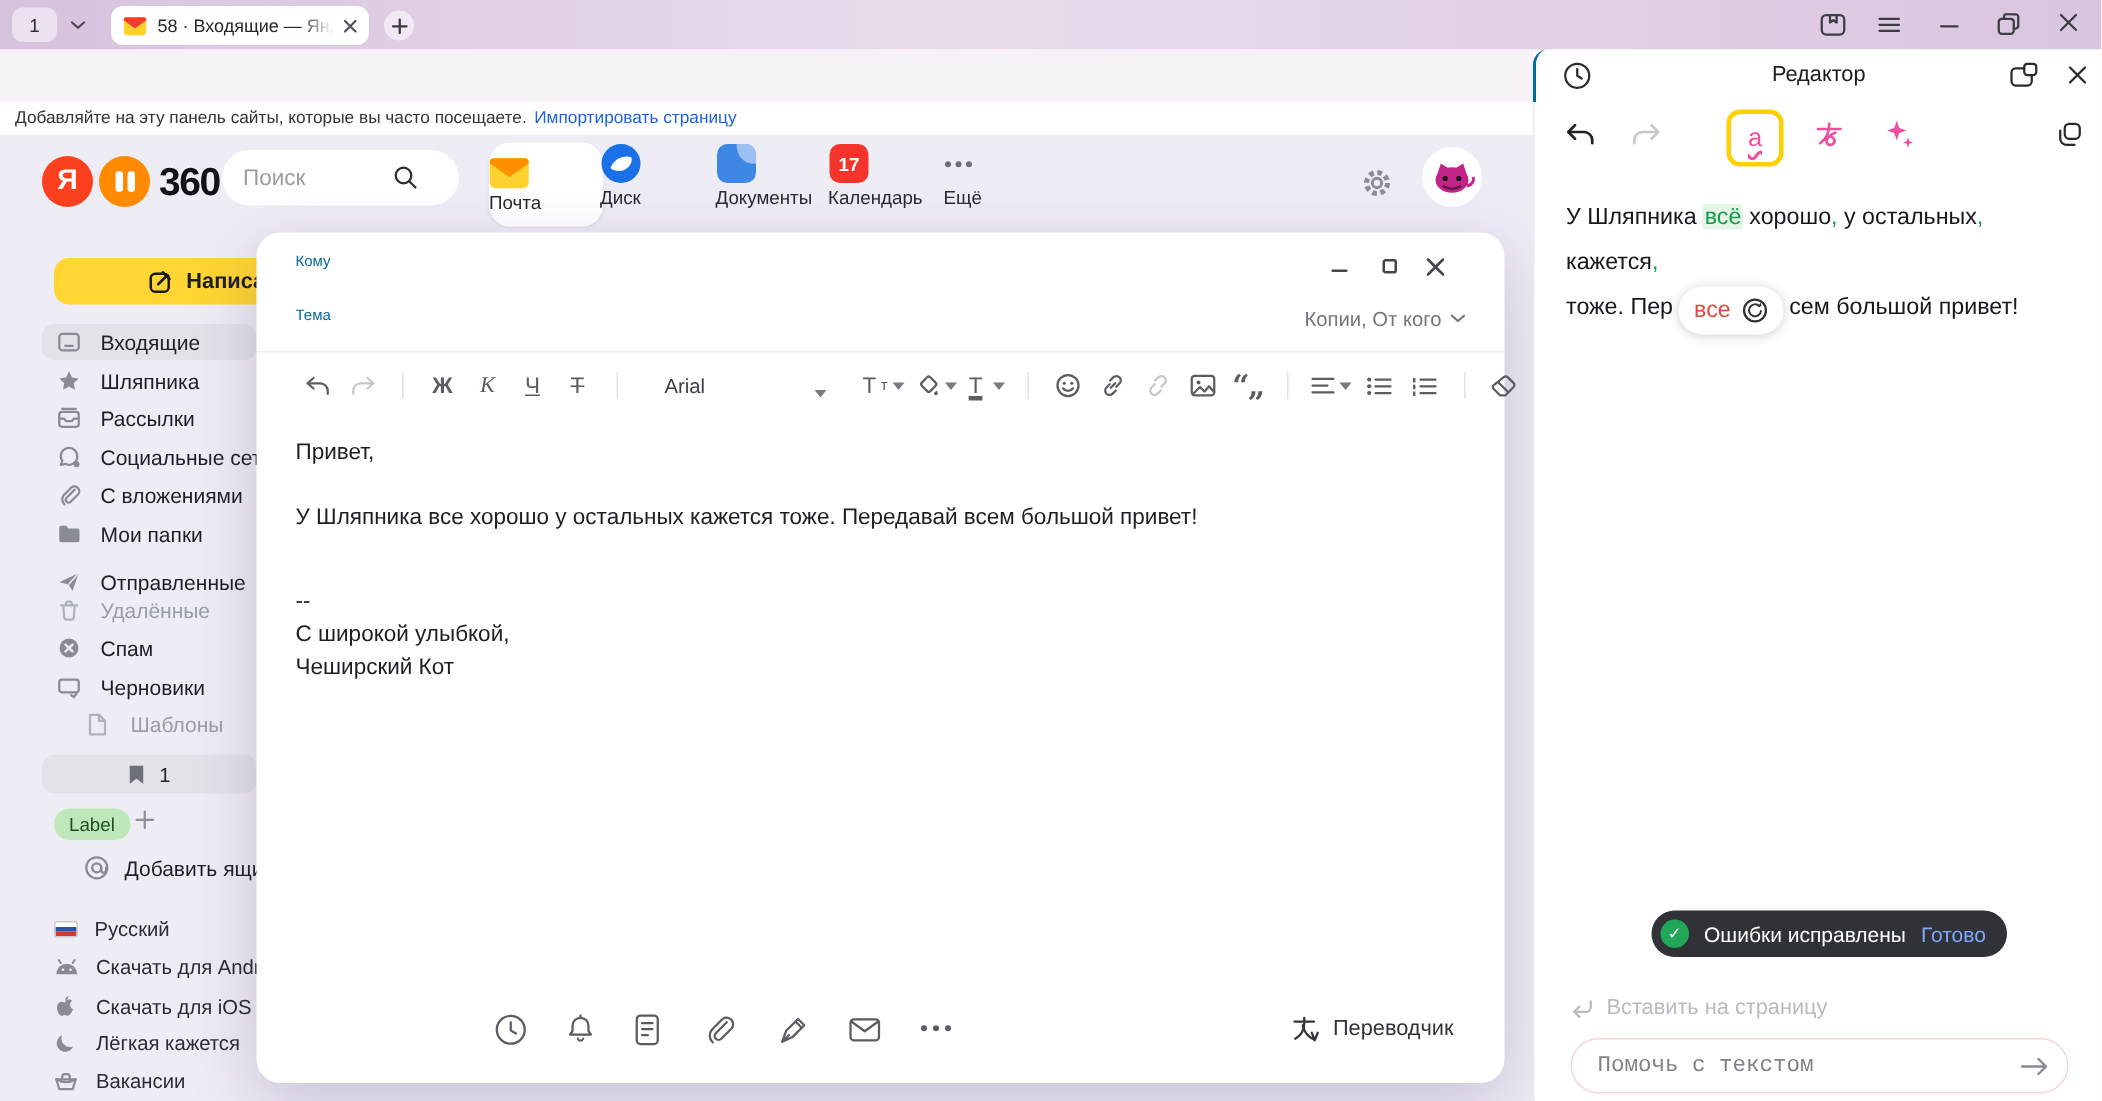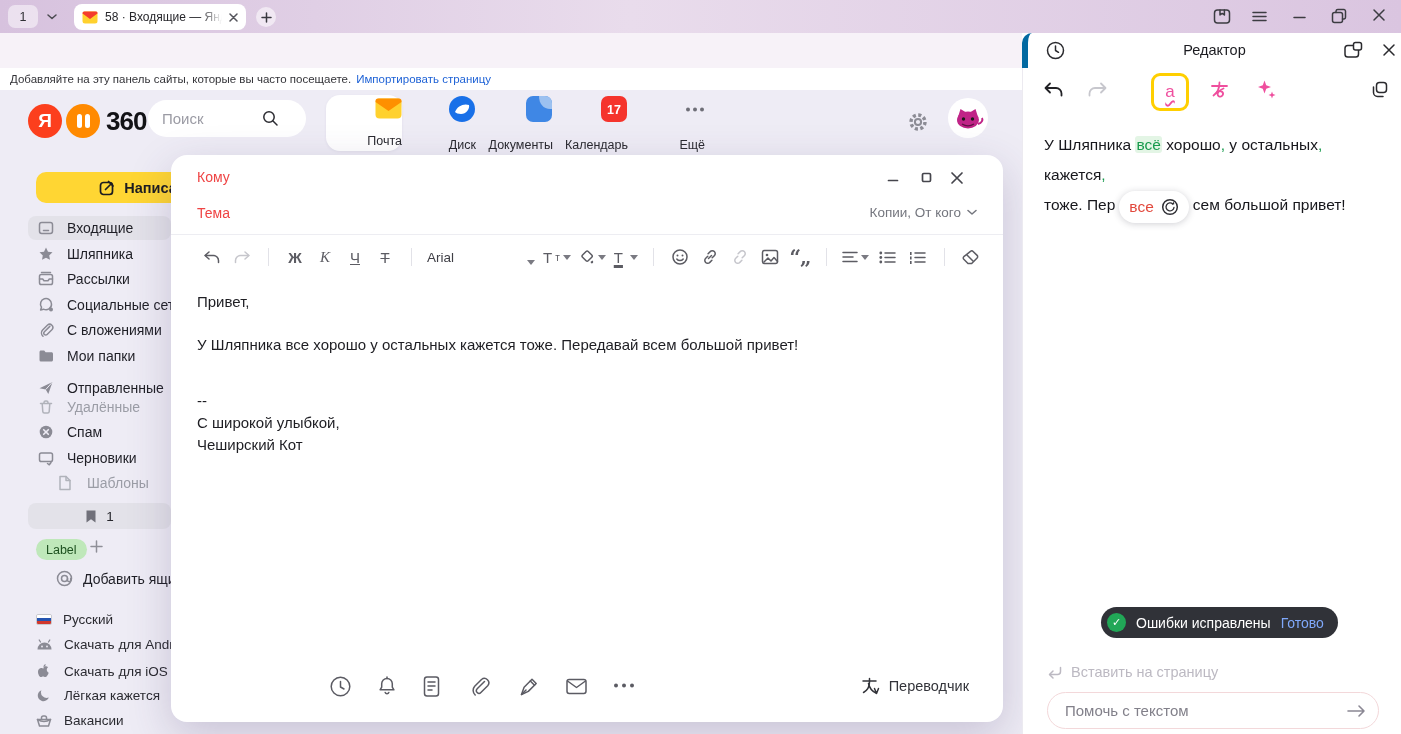--- a/index.html
+++ b/index.html
@@ -31,73 +31,73 @@
 
 .page{left:0;top:90px;width:1022px;height:644px;background:#eeecf5}
 .logo360{left:28px;top:14px;display:flex;align-items:center;gap:4px}
 .logoY{width:34px;height:34px;border-radius:50%;background:#fc3f1d;color:#fff;font-weight:bold;font-size:19px;display:flex;align-items:center;justify-content:center}
 .logoO{width:34px;height:34px;border-radius:50%;background:#ff8a00;display:flex;align-items:center;justify-content:center;gap:3px}
 .logoO i{display:block;width:5px;height:14px;background:#fff;border-radius:3px}
 .logo360 b{font-size:26px;color:#121216;letter-spacing:-1px;margin-left:2px}
 .search{left:148px;top:10px;width:158px;height:37px;background:#fff;border-radius:19px;display:flex;align-items:center;padding:0 14px}
 .search input{border:0;outline:0;width:100px;font-size:15px;font-family:inherit;color:#30303a;background:transparent}
 .search input::placeholder{color:#9b9ba4}
-.app{top:5px;width:76px;display:flex;flex-direction:column;align-items:flex-end;gap:15px;font-size:12.5px;color:#2a2a30}
+.app{top:5px;width:76px;display:flex;flex-direction:column;align-items:flex-start;gap:2px;font-size:12.5px;color:#2a2a30}
 .appmail{background:#fff;border-radius:14px;height:56px;justify-content:center;box-shadow:0 1px 3px rgba(80,60,110,.08)}
 .gear{left:906px;top:20px;color:#8c8c95}
 .avatar{left:948px;top:8px;width:40px;height:40px;border-radius:50%;background:#fff;display:flex;align-items:center;justify-content:center;overflow:hidden}
 
 .composebtn{left:36px;top:82px;width:220px;height:31px;border-radius:10px;background:#ffd633;display:flex;align-items:center;justify-content:center;gap:9px;font-size:14.5px;font-weight:bold;color:#1d1d21}
 .srow{left:28px;width:143px;height:24px;display:flex;align-items:center;gap:12px;padding-left:10px;white-space:nowrap;font-size:14px;color:#1f1f26}
 .srow .fico{width:17px;color:#8b8b95;flex:0 0 17px}
 .srow.sel{background:#e3e2e9;border-radius:8px}
 .srow.mut{color:#9b9da6}
 .srow.mut .fico{color:#b0b2ba}
 .bkpill{left:28px;top:413px;width:143px;height:26px;border-radius:8px;background:#e3e2e9;display:flex;align-items:center;justify-content:center;gap:9px;font-size:13.5px;color:#26262c}
 .labeltag{left:36px;top:449px;height:21px;padding:0 10px;border-radius:11px;background:#bfe8ba;color:#1d501f;font-size:12.5px;display:flex;align-items:center}
 .plus{left:90px;top:450px;color:#8f8f98}
 .addbox{left:56px;top:480px;display:flex;align-items:center;gap:10px;font-size:14px;color:#1f1f26;white-space:nowrap}
 .frow{left:36px;display:flex;align-items:center;gap:11px;font-size:13.5px;color:#2b2b31;white-space:nowrap}
 .frow .fico{width:17px;color:#8b8b95}
 .flag{width:16px;height:11px;border-radius:2px;overflow:hidden;border:1px solid #c9c9cf}
 .flag i{display:block;height:33.4%}
 
 .compose{left:171px;top:65px;width:832px;height:567px;background:#fff;border-radius:16px;box-shadow:0 14px 44px rgba(70,50,105,.22)}
-.ph{color:#ef4444;font-size:14px}
+.ph{color:#0369a1;font-size:10px}
 .wctl{top:16px;color:#45454c}
 .ccfrom{right:26px;top:50px;display:flex;align-items:center;gap:6px;font-size:13.5px;color:#74767e}
 .divline{left:0;top:79px;width:832px;height:1px;background:#ededf2}
 .tb{top:91px;display:flex;align-items:center;color:#5c5c63}
 .tb .sep{width:1px;height:18px;background:#e2e2e8;margin:0 11px}
 .tbtn{display:flex;align-items:center;justify-content:center;min-width:22px;height:22px;margin:0 4px;gap:3px}
 .bold{font-weight:bold;font-size:15px}
 .ital{font-style:italic;font-size:15px;font-family:"Liberation Serif",serif}
 .unl{text-decoration:underline;font-size:15px}
 .strk{text-decoration:line-through;font-size:15px}
-.fontsel{display:flex;align-items:flex-end;width:108px;justify-content:space-between;font-size:13.5px;color:#3f3f46;margin:0 4px}
+.fontsel{display:flex;align-items:flex-end;width:108px;justify-content:space-between;font-size:13.5px;color:#3f3f46;margin:0 20px}
 .body15{font-size:15px;color:#1e1e23;line-height:21px}
 .sendbtn{left:26px;top:512px;width:112px;height:38px;border-radius:10px;background:#fbe056;border:0;font-family:inherit;font-size:15px;font-weight:600;color:#1c1c20;display:flex;align-items:center;justify-content:center;cursor:pointer}
 .cbot{top:520px;color:#5b5b63}
 .transl{right:34px;top:521px;display:flex;align-items:center;gap:9px;font-size:14.5px;color:#33343a}
 
-.panelhead{left:1022px;top:33px;width:379px;height:35px;background:#fff;border-radius:10px 0 0 0;border-left:6px solid #0369a1}
+.panelhead{left:1022px;top:33px;width:379px;height:35px;background:#fff;border-radius:10px 0 0 0;border-left:2px solid #0369a1}
 .panel{left:1022px;top:68px;width:379px;height:666px;background:#fff;border-left:1px solid #eceaf0}
 .ptitle{position:absolute;left:0;right:0;top:9px;text-align:center;font-size:14.5px;color:#1b1b20}
 .spellbox{left:128px;top:5px;width:38px;height:38px;border:3px solid #ffcf00;border-radius:9px;background:#fff;display:flex;align-items:center;justify-content:center}
 .spellA{color:#ef4f9e;font-size:17px;text-decoration:underline wavy;text-underline-offset:3px;text-decoration-thickness:1.5px}
 .ptext{left:21px;top:62px;width:338px;font-size:15.5px;line-height:30px;color:#17171c}
 .added{color:#179a4c;background:#e3f5e5;border-radius:3px;padding:0 1px}
 .gcomma{color:#179a4c}
 .rpill{display:inline-flex;align-items:center;gap:7px;background:#fff;border-radius:16px;padding:1px 10px;margin:0 4px;box-shadow:0 1px 7px rgba(40,40,60,.22);color:#e2483c;vertical-align:-2px}
 .toast{left:78px;top:539px;height:31px;border-radius:17px;background:#303238;display:flex;align-items:center;gap:10px;padding:0 14px 0 6px;color:#fff;font-size:14px}
 .tcheck{width:19px;height:19px;border-radius:50%;background:#21a757;color:#fff;font-size:11px;display:flex;align-items:center;justify-content:center}
 .tdone{color:#7fa8fa}
 .insert{left:24px;top:596px;display:flex;align-items:center;gap:8px;color:#bcb9c2;font-size:14.5px}
 .prompt{left:24px;top:624px;width:332px;height:37px;border:1.5px solid #f3d8da;border-radius:19px;background:#fff;display:flex;align-items:center;padding:0 12px 0 17px}
-.prompt input{border:0;outline:0;flex:1;font-size:15px;font-family:Liberation Sans, sans-serif;color:#30303a;background:transparent}
+.prompt input{border:0;outline:0;flex:1;font-size:15px;font-family:Liberation Mono, monospace;color:#30303a;background:transparent}
 .prompt input::placeholder{color:#82808a}
 </style>
 </head>
 <body>
 
 <div class="screen">
 
   <div class="ab tabstrip">
     <div class="ab flex tabcount">1</div>
     <div class="ab tabchev">

